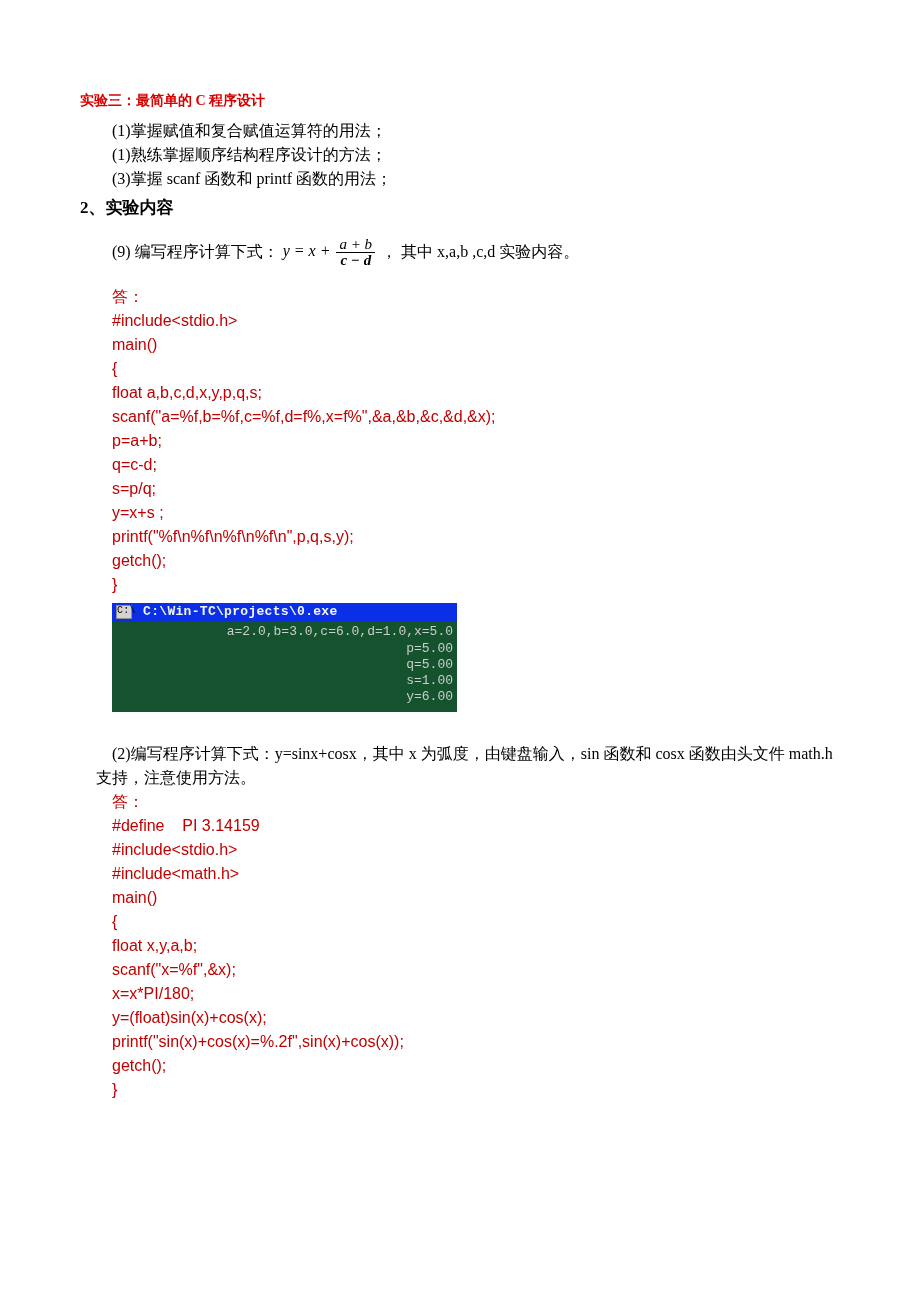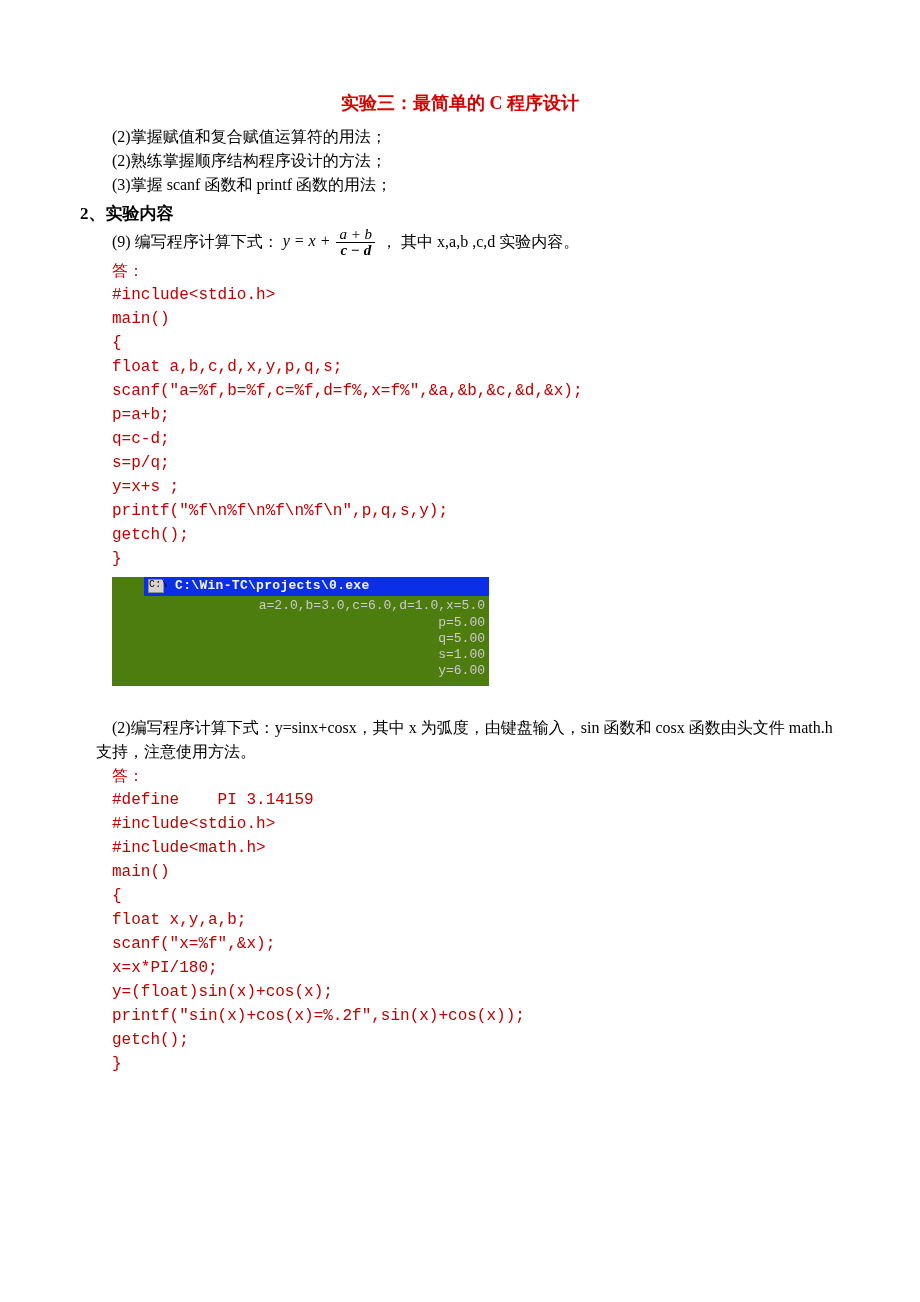--- a/index.html
+++ b/index.html
@@ -12,37 +12,37 @@
     color: #000;
   }
   .page {
     width: 920px;
     min-height: 1302px;
     box-sizing: border-box;
     padding: 90px 80px 60px 80px;
     background: #fff;
   }
   .title {
-    text-align: center;
+    text-align: left;
     color: #d90000;
     font-weight: bold;
-    font-size: 18px;
+    font-size: 14px;
     margin-bottom: 8px;
   }
   .section-head {
     font-weight: bold;
     font-size: 17px;
     margin-top: 4px;
   }
   .indent {
     padding-left: 2em;
   }
   .code-red {
     color: #c00000;
-    font-family: Liberation Mono, monospace;
+    font-family: Liberation Sans, sans-serif;
     white-space: pre;
     font-size: 16px;
     line-height: 1.5;
   }
   .answer-label {
     color: #c00000;
     font-family: "SimSun", serif;
   }
   .formula-line {
     font-family: "SimSun", serif;
@@ -52,33 +52,32 @@
     font-style: italic;
   }
   .frac {
     display: inline-block;
     vertical-align: middle;
     text-align: center;
     font-style: italic;
     font-family: "Times New Roman", serif;
     font-size: 15px;
     line-height: 1.05;
-    margin: 0 2px;
+    margin: 16px 2px;
   }
   .frac .num { display:block; border-bottom:1px solid #000; padding:0 3px; }
   .frac .den { display:block; padding:0 3px;font-weight:bold; }
   .console {
     width: 345px;
-    background: #4d7c0f;
+    background: #14532d;
     margin-top: 6px;
     font-family: "Courier New", monospace;
     font-size: 13px;
     line-height: 1.25;
     color: #ccc;
-    padding-left: 32px;
   }
   .console-title {
     background: #0a2fe6;
     color: #f5f5f5;
     padding: 1px 4px 2px 4px;
     font-weight: bold;
     letter-spacing: 0.3px;
   }
   .console-title .btn {
     display:inline-block;
@@ -103,22 +102,22 @@
   .spacer { height: 30px; }
 </style>
 </head>
 <body>
 
 <div class="page">
 
   <div class="title">实验三：最简单的 C 程序设计</div>
 
   <div class="indent">
-    <div>(2)掌握赋值和复合赋值运算符的用法；</div>
-    <div>(2)熟练掌握顺序结构程序设计的方法；</div>
+    <div>(1)掌握赋值和复合赋值运算符的用法；</div>
+    <div>(1)熟练掌握顺序结构程序设计的方法；</div>
     <div>(3)掌握 scanf 函数和 printf 函数的用法；</div>
   </div>
 
   <div class="section-head">2、实验内容</div>
 
   <div class="indent">
     <div class="formula-line">
       <span>(9) 编写程序计算下式：</span>
       <span class="formula-roman">
         <span>y</span><span> = </span><span>x</span><span> + </span><span class="frac"><span class="num">a + b</span><span class="den">c − d</span></span>

